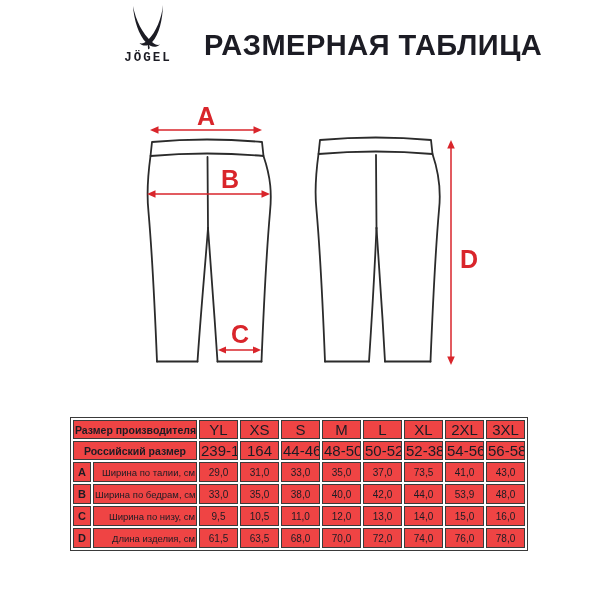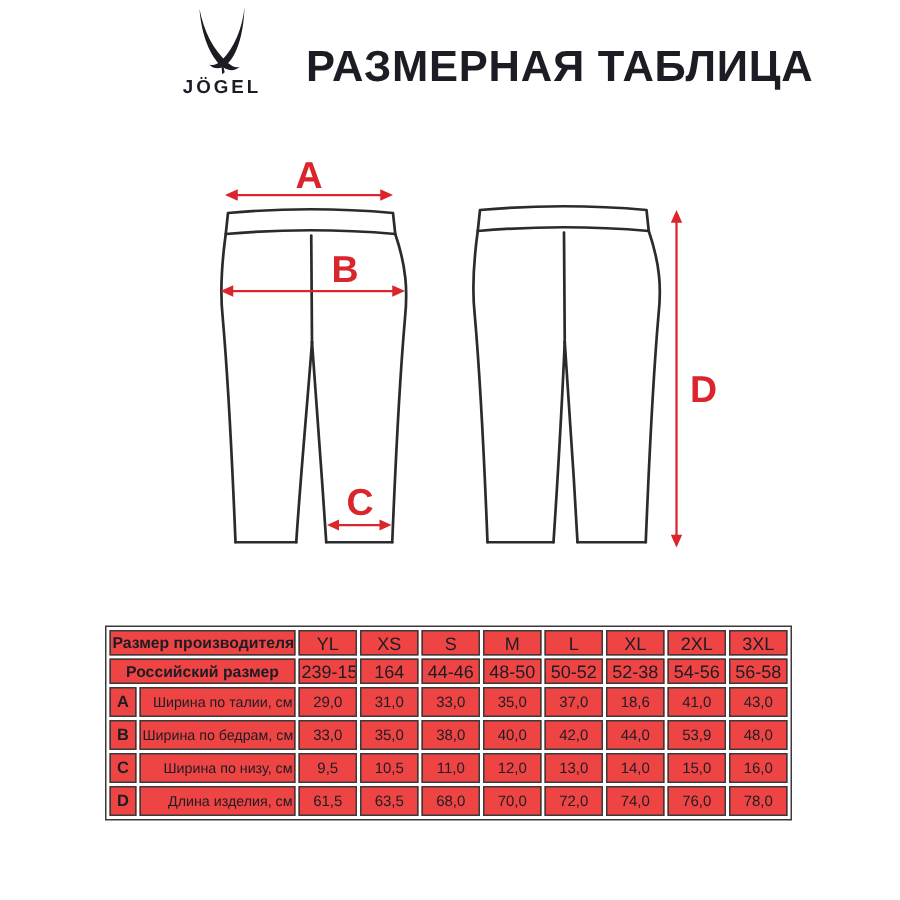--- a/index.html
+++ b/index.html
@@ -3,21 +3,21 @@
 <meta charset="utf-8">
 <style>
   :root { --accent:#d9252b; --outline:#2b2b2b; --ink:#1c1c24; --grid:#3a3a3a; }
   html,body { margin:0; padding:0; }
   body { font-family:"Liberation Sans", sans-serif; background:#ffffff; }
   .page { position:relative; width:600px; height:600px; background:#ffffff; overflow:hidden; }
 
   
   .logo { position:absolute; left:117px; top:5px; width:62px; text-align:center; }
   .logo svg { display:block; margin:0 auto; }
-  .logo-text { margin-top:1px; font-size:12.5px; font-weight:700; letter-spacing:2px; color:var(--ink); }
+  .logo-text { margin-top:1px; font-size:12.5px; font-weight:700; letter-spacing:2px; color:var(--ink);font-family:Liberation Mono, monospace; }
   .page-title { position:absolute; left:188px; top:13px; margin:16px; font-size:29px; font-weight:700;
                 letter-spacing:0.5px; color:var(--ink); white-space:nowrap; }
 
   
   .diagram { position:absolute; left:0; top:0; }
   .outline { fill:none; stroke:var(--outline); stroke-width:1.8; stroke-linecap:round; stroke-linejoin:round; }
   .band { fill:#ffffff; }
   .red-line { stroke:var(--accent); stroke-width:1.5; }
   .red-fill { fill:var(--accent); }
   .measure-label { fill:var(--accent); font-family:"Liberation Sans", sans-serif;
@@ -26,21 +26,21 @@
 
   
   .size-table { position:absolute; left:70px; top:417px; width:458px;
                 border-collapse:separate; border-spacing:2px; table-layout:fixed;
                 border:1.5px solid var(--grid); }
   .size-table td { border:1px solid var(--grid); background:#ef4444; text-align:center;
                    vertical-align:middle; padding:0 1px; color:var(--ink); overflow:hidden; white-space:nowrap; }
   tr.hdr td { height:15px; }
   tr.data td { height:18px; }
   td.h   { font-weight:700; font-size:10.5px; }
-  td.sz  { font-size:12px; }
+  td.sz  { font-size:15px; }
   td.letter { font-weight:700; font-size:11px; }
   td.param  { font-size:9.5px;text-align:right; }
   td.val    { font-size:10px; }
 </style>
 </head>
 <body>
 
 <div class="page">
 
   <div class="logo">
@@ -137,21 +137,21 @@
           <td class="sz">56-58</td>
         </tr>
         <tr class="data">
           <td class="letter">A</td>
           <td class="param">Ширина по талии, см</td>
           <td class="val">29,0</td>
           <td class="val">31,0</td>
           <td class="val">33,0</td>
           <td class="val">35,0</td>
           <td class="val">37,0</td>
-          <td class="val">18,6</td>
+          <td class="val">73,5</td>
           <td class="val">41,0</td>
           <td class="val">43,0</td>
         </tr>
         <tr class="data">
           <td class="letter">B</td>
           <td class="param">Ширина по бедрам, см</td>
           <td class="val">33,0</td>
           <td class="val">35,0</td>
           <td class="val">38,0</td>
           <td class="val">40,0</td>

